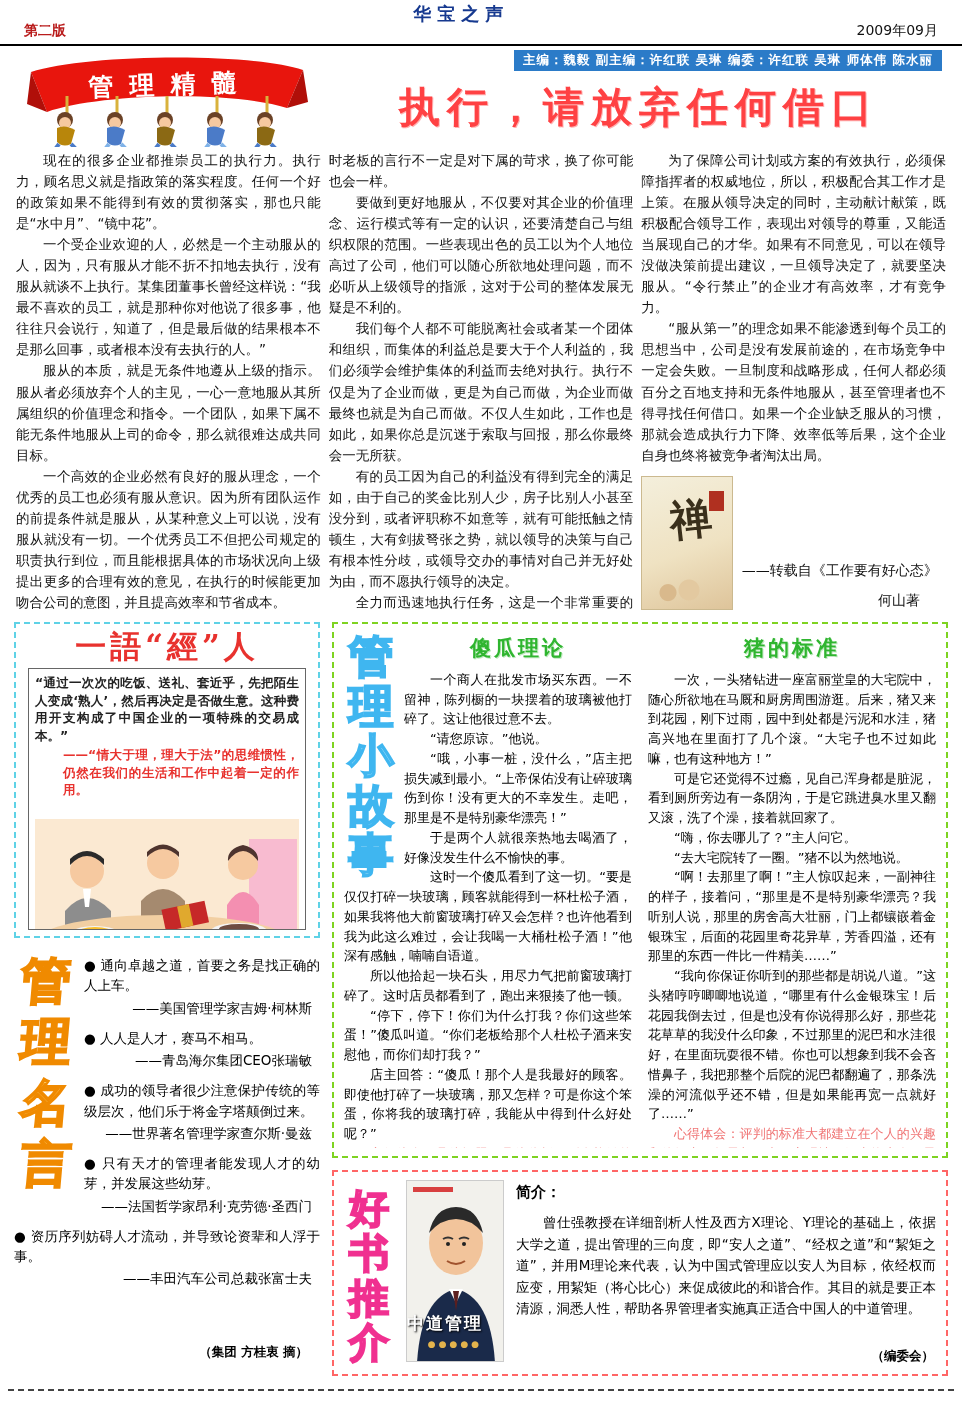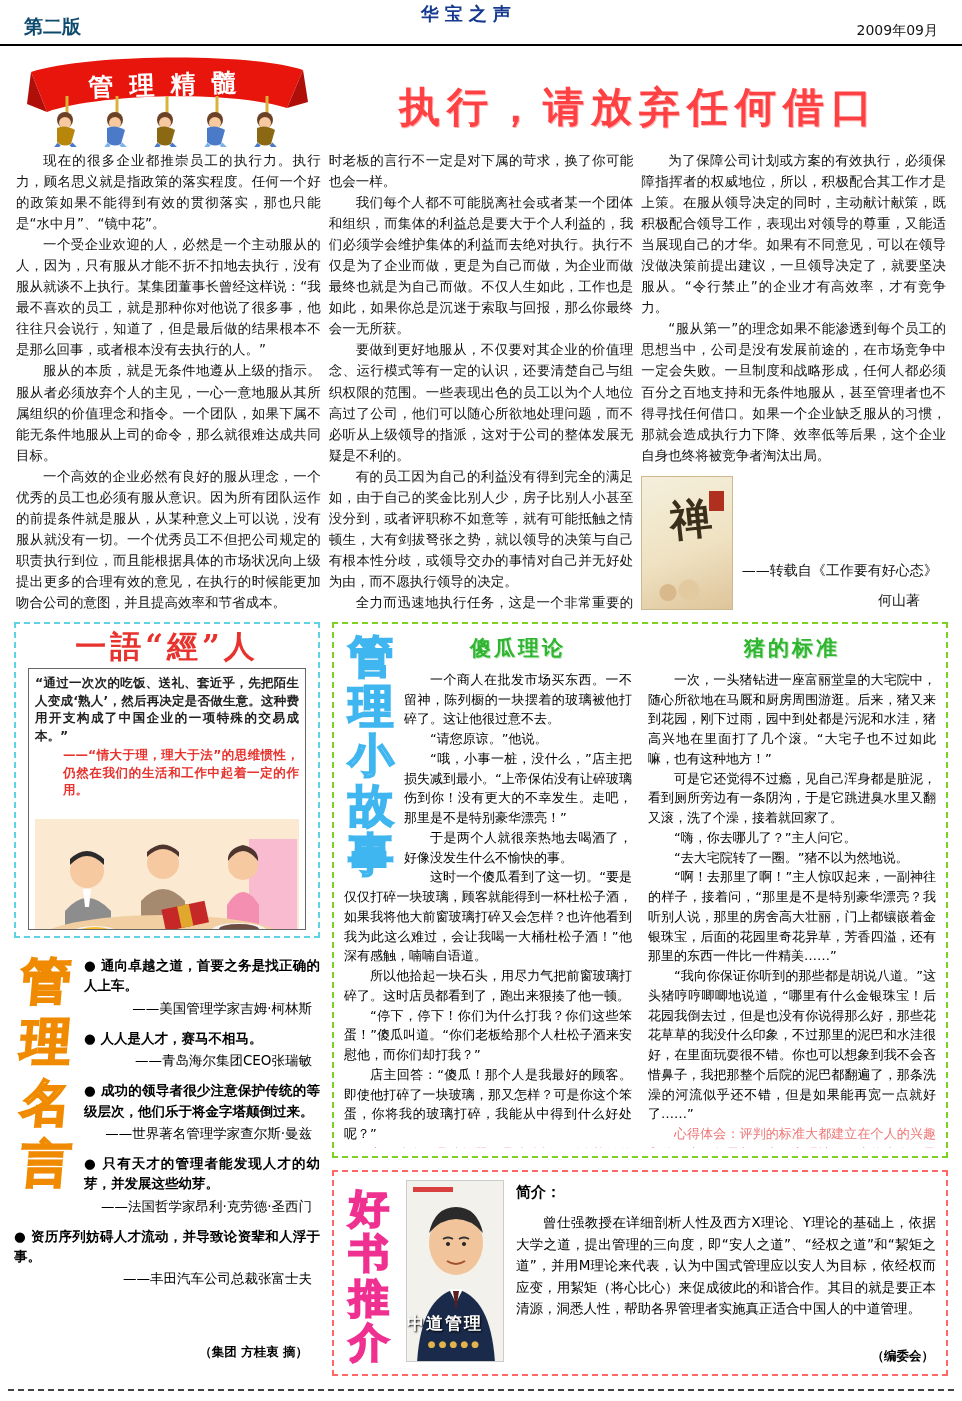--- a/index.html
+++ b/index.html
@@ -1,21 +1,21 @@
 <!DOCTYPE html>
 <html><head>
 <meta charset="utf-8">
 <style>
   * { margin:0; padding:0; box-sizing:border-box; }
   body { background:#fff; font-family:"DejaVu Sans", sans-serif; }
   .page { width:962px; height:1401px; position:relative; background:#fff; overflow:hidden; }
 
   
   .hdr { height:46px; padding:0 24px; display:flex; align-items:flex-end; justify-content:space-between; border-bottom:2px solid #000; }
-  .hdr-edition { font-size:19px; font-weight:bold; color:#0c4a6e; padding-bottom:4px; }
+  .hdr-edition { font-size:14px; font-weight:bold; color:#b91c1c; padding-bottom:4px; }
   .hdr-date { font-size:14px; color:#111; padding-bottom:4px; }
   .masthead { font-size:18px; font-weight:bold; color:#16398F; letter-spacing:6px; font-family:"DejaVu Serif", serif; padding-bottom:18px; }
   .edbar { position:absolute; top:50px; right:20px; background:#2B7BC8; color:#fff; font-size:12.5px; font-weight:bold; padding:2px 9px; letter-spacing:1px; }
 
   
   .top-row { position:relative; height:100px; }
   .banner { position:absolute; left:25px; top:6px; width:285px; height:95px; }
   .banner-text { position:absolute; left:38px; top:16px; width:215px; text-align:center; color:#fff; font-size:25px; font-weight:bold; letter-spacing:16px; transform:rotate(-2deg); font-family:"DejaVu Serif", serif; white-space:nowrap; }
   .main-title { position:absolute; left:330px; top:34px; width:618px; text-align:center; font-size:41px; font-weight:bold; color:#FF4143; letter-spacing:7px; font-family:"DejaVu Serif", serif; text-shadow:1px 1px 0 #FFB3B3; white-space:nowrap; }
 
@@ -44,21 +44,21 @@
   .yiyu-inner { border:1px solid #666; margin:2px 10px 0 10px; padding:5px 6px 0 6px; height:262px; overflow:hidden; }
   .yiyu-quote { font-size:12.5px; font-weight:bold; color:#222; line-height:1.4; text-align:justify; }
   .yiyu-comment { font-size:12.5px; font-weight:bold; color:#E8322E; line-height:1.4; text-align:justify; margin-top:2px;margin-left:28px; }
   .cartoon { position:relative; width:100%; height:146px; margin-top:20px; background:#FBE9D2; overflow:hidden; }
   .cartoon-credit { position:absolute; left:6px; bottom:4px; font-size:11px; font-weight:bold; color:#444; line-height:1.45; text-shadow:1px 1px 0 #fff; }
 
   
   .mingyan { position:relative; margin-top:12px; height:418px; font-size:13.5px; line-height:1.5; overflow:hidden; }
   .mingyan-chars { float:left; width:64px; margin-right:6px; }
   .vchar-orange { font-size:50px; font-weight:bold; color:#FFE08A; -webkit-text-stroke:2px #F08A00; line-height:1.22; text-align:center; transform:skewX(-5deg); font-family:"DejaVu Serif", serif; }
-  .mq { margin:5px 0 2px 0; text-align:justify;font-weight:bold; }
+  .mq { margin:5px 0 2px 0; text-align:justify; }
   .mq-author { text-align:right; padding-right:8px; margin-bottom:10px; }
   .mingyan-credit { position:absolute; right:12px; bottom:6px; font-weight:bold; font-size:12.5px; }
 
   
   .stories-box { border:2px dashed #7ED321; height:536px; padding:8px 10px; display:flex; gap:16px; overflow:hidden; }
   .story-col { flex:1; font-size:13px; line-height:1.52; text-align:justify; overflow:hidden; }
   .story-col p { text-indent:2em; }
   .vtitle-blue { float:left; width:54px; margin:0 6px 4px 0; }
   .vchar-blue { font-size:45px; font-weight:bold; color:#D8F4FF; -webkit-text-stroke:2px #3FB6F0; line-height:1.1; text-align:center; }
   .story-title { text-align:center; color:#2FB52F; font-size:21px; font-weight:bold; letter-spacing:3px; margin-bottom:6px; text-shadow:1px 1px 0 #BEE8BE; font-family:"DejaVu Serif", serif; }
@@ -81,20 +81,21 @@
 </head>
 <body>
 
 <div class="page">
 
   <div class="hdr">
     <span class="hdr-edition">第二版</span>
     <span class="masthead">华宝之声</span>
     <span class="hdr-date">2009年09月</span>
   </div>
+  <div class="edbar">主编：魏毅 副主编：许红联 吴琳 编委：许红联 吴琳 师体伟 陈水丽</div>
 
   <div class="top-row">
     <div class="banner">
       <svg width="285" height="95" viewBox="0 0 285 95">
         <path d="M6,20 C60,2 225,0 278,18 L262,56 C205,38 72,42 22,60 Z" fill="#E8150D"></path>
         <path d="M6,20 L22,60 L2,52 Z" fill="#B00F09"></path>
         <path d="M278,18 L262,56 L283,50 Z" fill="#B00F09"></path>
         <g>
           <g transform="translate(30,52)">
             <line x1="12" y1="-8" x2="12" y2="20" stroke="#D9B23C" stroke-width="3"></line>
@@ -140,22 +141,22 @@
 
   <div class="columns">
     <div class="col">
         <p>现在的很多企业都推崇员工的执行力。执行力，顾名思义就是指政策的落实程度。任何一个好的政策如果不能得到有效的贯彻落实，那也只能是“水中月”、“镜中花”。</p>
         <p>一个受企业欢迎的人，必然是一个主动服从的人，因为，只有服从才能不折不扣地去执行，没有服从就谈不上执行。某集团董事长曾经这样说：“我最不喜欢的员工，就是那种你对他说了很多事，他往往只会说行，知道了，但是最后做的结果根本不是那么回事，或者根本没有去执行的人。”</p>
         <p>服从的本质，就是无条件地遵从上级的指示。服从者必须放弃个人的主见，一心一意地服从其所属组织的价值理念和指令。一个团队，如果下属不能无条件地服从上司的命令，那么就很难达成共同目标。</p>
         <p>一个高效的企业必然有良好的服从理念，一个优秀的员工也必须有服从意识。因为所有团队运作的前提条件就是服从，从某种意义上可以说，没有服从就没有一切。一个优秀员工不但把公司规定的职责执行到位，而且能根据具体的市场状况向上级提出更多的合理有效的意见，在执行的时候能更加吻合公司的意图，并且提高效率和节省成本。</p>
       </div>
     <div class="col cont">
         <p>时老板的言行不一定是对下属的苛求，换了你可能也会一样。</p>
+        <p>要做到更好地服从，不仅要对其企业的价值理念、运行模式等有一定的认识，还要清楚自己与组织权限的范围。一些表现出色的员工以为个人地位高过了公司，他们可以随心所欲地处理问题，而不必听从上级领导的指派，这对于公司的整体发展无疑是不利的。</p>
         <p>我们每个人都不可能脱离社会或者某一个团体和组织，而集体的利益总是要大于个人利益的，我们必须学会维护集体的利益而去绝对执行。执行不仅是为了企业而做，更是为自己而做，为企业而做最终也就是为自己而做。不仅人生如此，工作也是如此，如果你总是沉迷于索取与回报，那么你最终会一无所获。</p>
-        <p>要做到更好地服从，不仅要对其企业的价值理念、运行模式等有一定的认识，还要清楚自己与组织权限的范围。一些表现出色的员工以为个人地位高过了公司，他们可以随心所欲地处理问题，而不必听从上级领导的指派，这对于公司的整体发展无疑是不利的。</p>
         <p>有的员工因为自己的利益没有得到完全的满足如，由于自己的奖金比别人少，房子比别人小甚至没分到，或者评职称不如意等，就有可能抵触之情顿生，大有剑拔弩张之势，就以领导的决策与自己有根本性分歧，或领导交办的事情对自己并无好处为由，而不愿执行领导的决定。</p>
         <p>全力而迅速地执行任务，这是一个非常重要的指标，是管理效能的一个非常重要的方面。只要你身为公司的员工，你就要谨记一点：你是来协助上司完成经营决策的，不是由你来制订决策的。所以，你应该全心全力去执行上司的决定。</p>
       </div>
     <div class="col">
       <div>
           <p>为了保障公司计划或方案的有效执行，必须保障指挥者的权威地位，所以，积极配合其工作才是上策。在服从领导决定的同时，主动献计献策，既积极配合领导工作，表现出对领导的尊重，又能适当展现自己的才华。如果有不同意见，可以在领导没做决策前提出建议，一旦领导决定了，就要坚决服从。“令行禁止”的企业才有高效率，才有竞争力。</p>
           <p>“服从第一”的理念如果不能渗透到每个员工的思想当中，公司是没有发展前途的，在市场竞争中一定会失败。一旦制度和战略形成，任何人都必须百分之百地支持和无条件地服从，甚至管理者也不得寻找任何借口。如果一个企业缺乏服从的习惯，那就会造成执行力下降、效率低等后果，这个企业自身也终将被竞争者淘汰出局。</p>
         </div>
       <div class="book-row">
         <div class="cover1">

